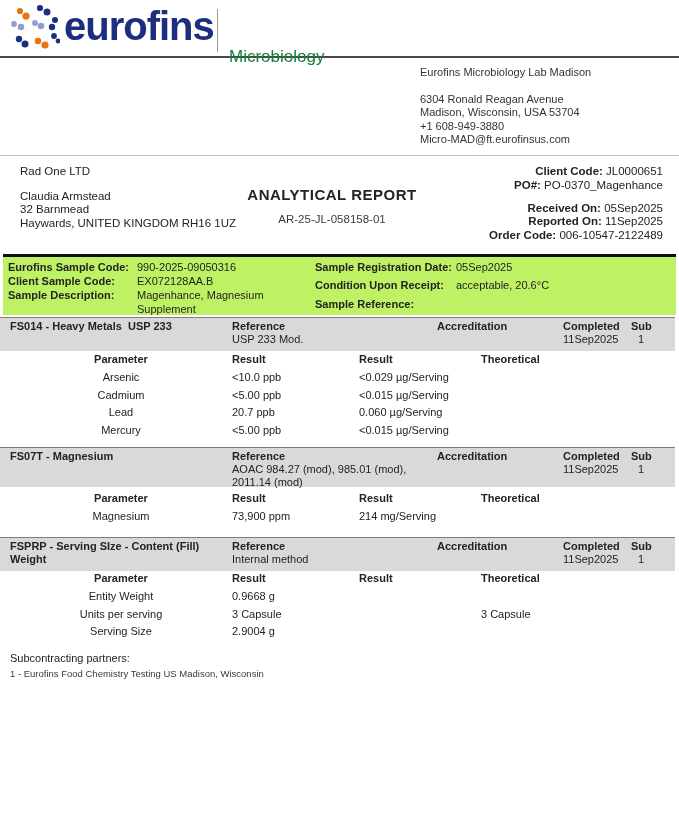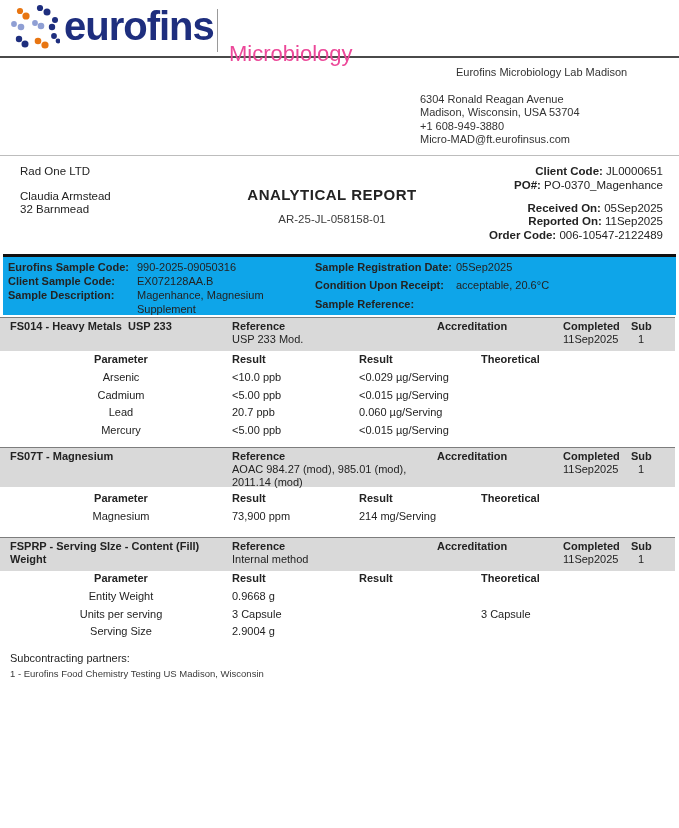--- a/index.html
+++ b/index.html
@@ -7,38 +7,38 @@
     position:relative; width:679px; height:716px; overflow:hidden;
     background:#ffffff; color:#232323;
     font-family:"Liberation Sans", sans-serif; font-size:11px;
   }
   .b { font-weight:bold; }
   
   .masthead { position:absolute; top:0; left:0; right:0; height:56px; border-bottom:2px solid #4a4a4a; }
   .logo-wrap { position:absolute; left:8px; top:3px; display:flex; align-items:flex-start; }
   .brand-text { font-size:40px; line-height:46px; font-weight:bold; color:#1e2e7e; letter-spacing:-1px; margin-left:4px; }
   .vdivider { position:absolute; left:217px; top:9px; width:1px; height:43px; background:#9a9a9a; }
-  .division { position:absolute; left:229px; top:41px; font-size:22px; color:#ec4899; }
+  .division { position:absolute; left:229px; top:47px; font-size:17px; color:#15803d; }
   
   .lab-block { position:absolute; left:420px; top:66px; line-height:13.5px; color:#333; }
-  .lab-name { margin-bottom:13px;margin-left:36px; }
+  .lab-name { margin-bottom:13px; }
   
   .hairline { position:absolute; left:0; right:0; top:155px; height:1px; background:#bdbdbd; }
   
   .client-block { position:absolute; left:20px; top:165px; font-size:11.5px; line-height:13.5px; }
   .client-name { margin-bottom:11px; }
   .title-block { position:absolute; left:140px; width:384px; top:186px; text-align:center; }
   .report-title { font-size:15px; font-weight:bold; letter-spacing:0.5px; }
   .report-number { margin-top:10px; font-size:11.5px; color:#3c3c3c; }
   .codes-block { position:absolute; right:16px; top:165px; text-align:right; font-size:11.5px; line-height:13.8px; }
   .codes-gap { height:9px; }
   
   .sample-box {
     position:absolute; top:254px; left:3px; right:3px; height:55px;
-    border-top:3px solid #101010; background:#0ea5e9; padding-top:3px;
+    border-top:3px solid #101010; background:#bef264; padding-top:3px;
     display:flex;
   }
   .kv { display:grid; line-height:14px; }
   .kv-left { margin-left:5px; grid-template-columns:129px 166px; }
   .kv-right { margin-left:12px; grid-template-columns:141px auto; }
   
   .band {
     position:absolute; left:0; right:4px; background:#d9d9d9;
     border-top:1px solid #7d7d7d;
     display:grid; grid-template-columns:232px 205px 120px 68px auto;
@@ -103,20 +103,21 @@
     <div>+1 608-949-3880</div>
     <div>Micro-MAD@ft.eurofinsus.com</div>
   </div>
 
   <div class="hairline"></div>
 
   <div class="client-block">
     <div class="client-name">Rad One LTD</div>
     <div>Claudia Armstead</div>
     <div>32 Barnmead</div>
+    <div>Haywards, UNITED KINGDOM RH16 1UZ</div>
   </div>
 
   <div class="title-block">
     <div class="report-title">ANALYTICAL REPORT</div>
     <div class="report-number">AR-25-JL-058158-01</div>
   </div>
 
   <div class="codes-block">
     <div><span class="b">Client Code:</span><span> JL0000651</span></div>
     <div><span class="b">PO#:</span><span> PO-0370_Magenhance</span></div>

